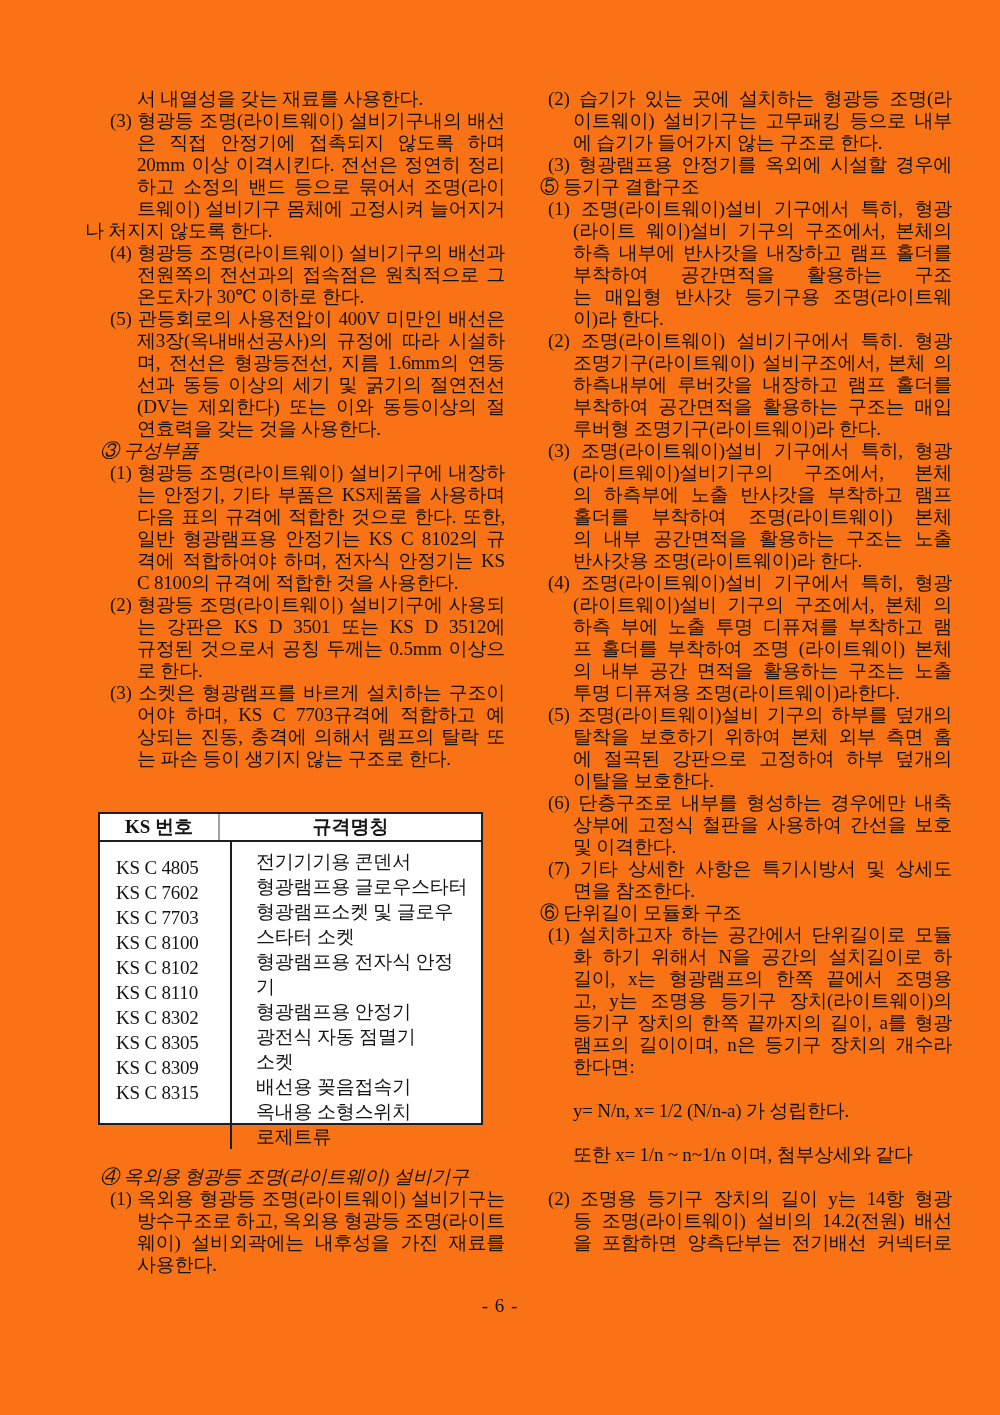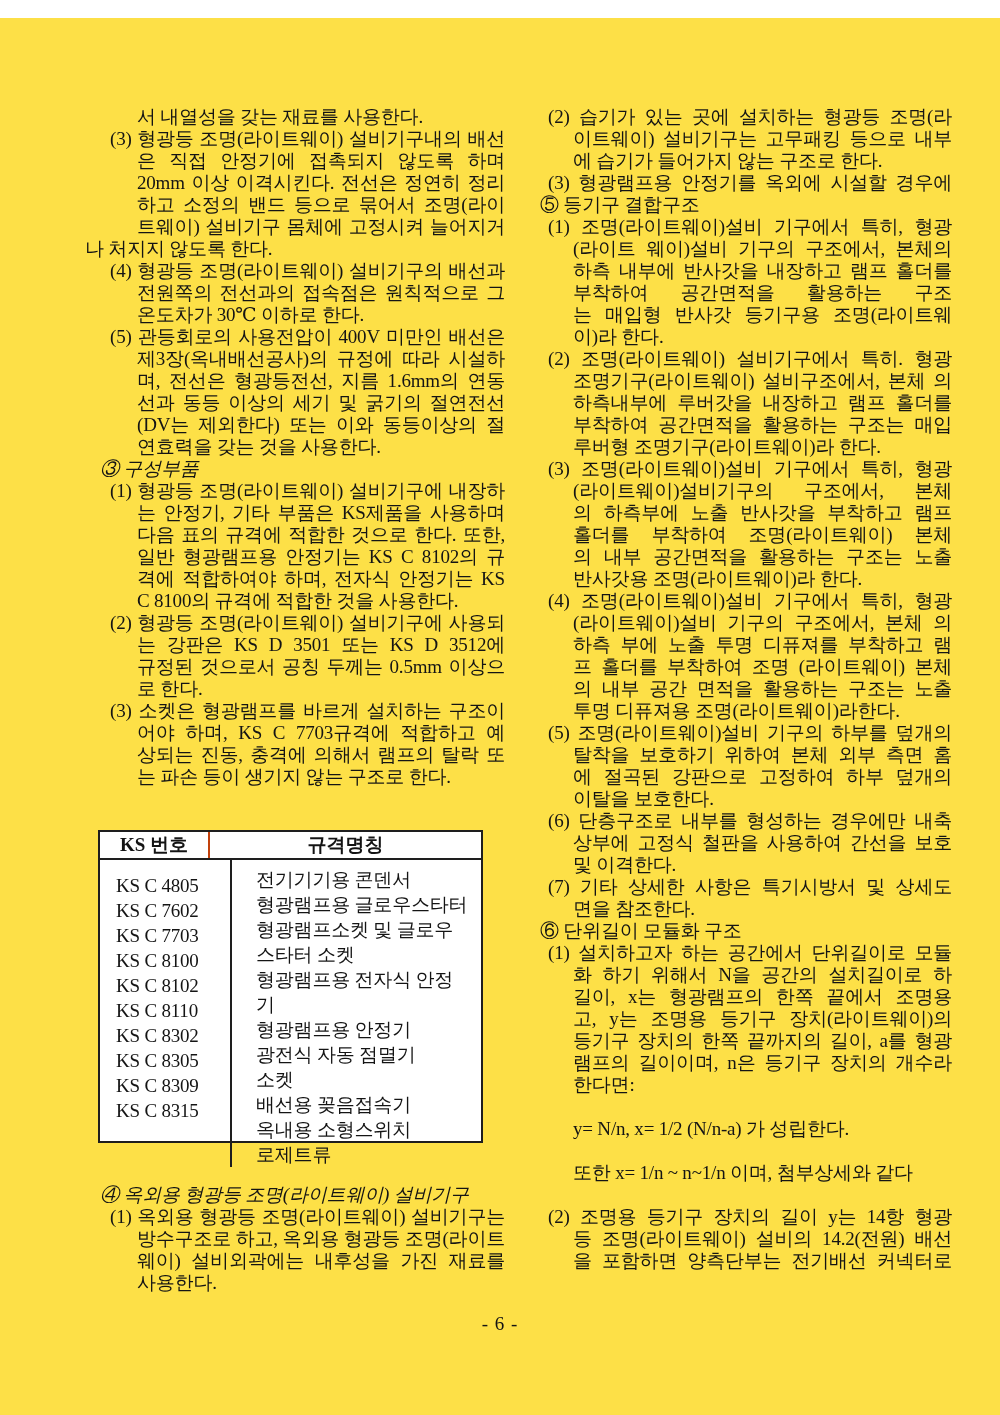--- a/index.html
+++ b/index.html
@@ -4,21 +4,21 @@
 <style>
   html, body { margin: 0; padding: 0; }
   body {
     width: 1000px; height: 1415px;
     background: #ffffff;
     position: relative;
     font-family: "Liberation Serif", "DejaVu Serif", serif;
     color: #141414;
     overflow: hidden;
   }
-  .page { position: absolute; inset: 0; background: #fde047; margin-top: 18px; }
+  .page { position: absolute; inset: 0; background: #f97316; }
 
   .col { position: absolute; }
   #left-part1  { left: 85px;  top: 88px;   width: 420px; }
   #left-part2  { left: 85px;  top: 1166px; width: 420px; }
   #right-col   { left: 540px; top: 88px;   width: 412px; }
 
   .line {
     font-size: 19px;
     line-height: 22px;
     min-height: 22px;
@@ -55,22 +55,22 @@
     background: #ffffff;
   }
   .t-head {
     display: flex;
     height: 36px;
     border-bottom: 2px solid #1e1e1e;
     font-weight: bold;
     font-size: 19px;
   }
   .t-head .h-no {
-    width: 110px;
-    border-right: 2px solid #c2410c;
+    width: 120px;
+    border-right: 2px solid #a3a3a3;
     box-sizing: border-box;
     display: flex; align-items: center; justify-content: center;
   }
   .t-head .h-name {
     flex: 1;
     display: flex; align-items: center; justify-content: center;
   }
   .t-body { display: flex; flex: 1; }
   .cell-no {
     width: 132px;

